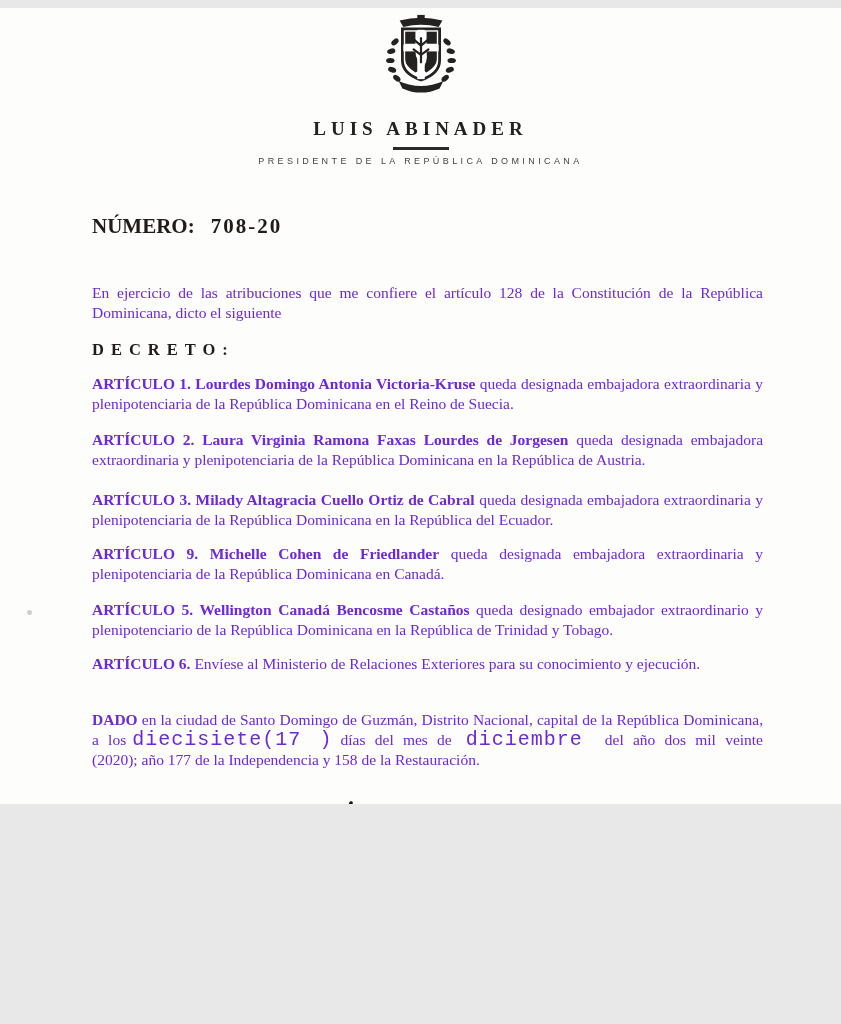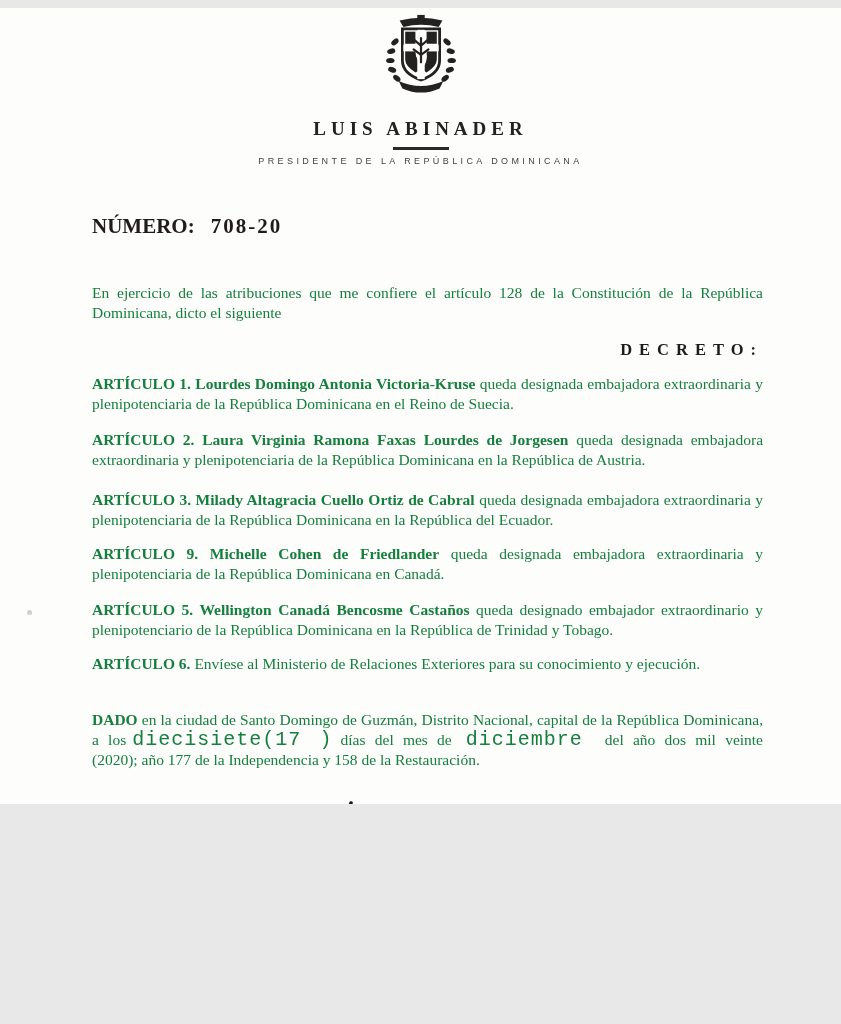--- a/index.html
+++ b/index.html
@@ -36,26 +36,26 @@
   
   .main { margin-left:92px; width:671px; }
   .numero {
     margin-top:48px;
     font-size:21px; font-weight:bold;
   }
   .numero .num-value { margin-left:16px; letter-spacing:2px; }
   p.block {
     font-size:15.5px; line-height:20px;
     text-align:justify;
-    color:#15803d;
+    color:#6d28d9;
   }
   .intro { margin-top:44px; }
   .decreto {
     margin-top:17px;
-    text-align:right;
+    text-align:left;
     font-size:16.5px; font-weight:bold;
     letter-spacing:7px;
   }
   .article-1 { margin-top:14px; }
   .article-2 { margin-top:16px; }
   .article-3 { margin-top:20px; }
   .article-4 { margin-top:14px; }
   .article-5 { margin-top:16px; }
   .article-6 { margin-top:14px; }
   .dado { margin-top:36px; }

